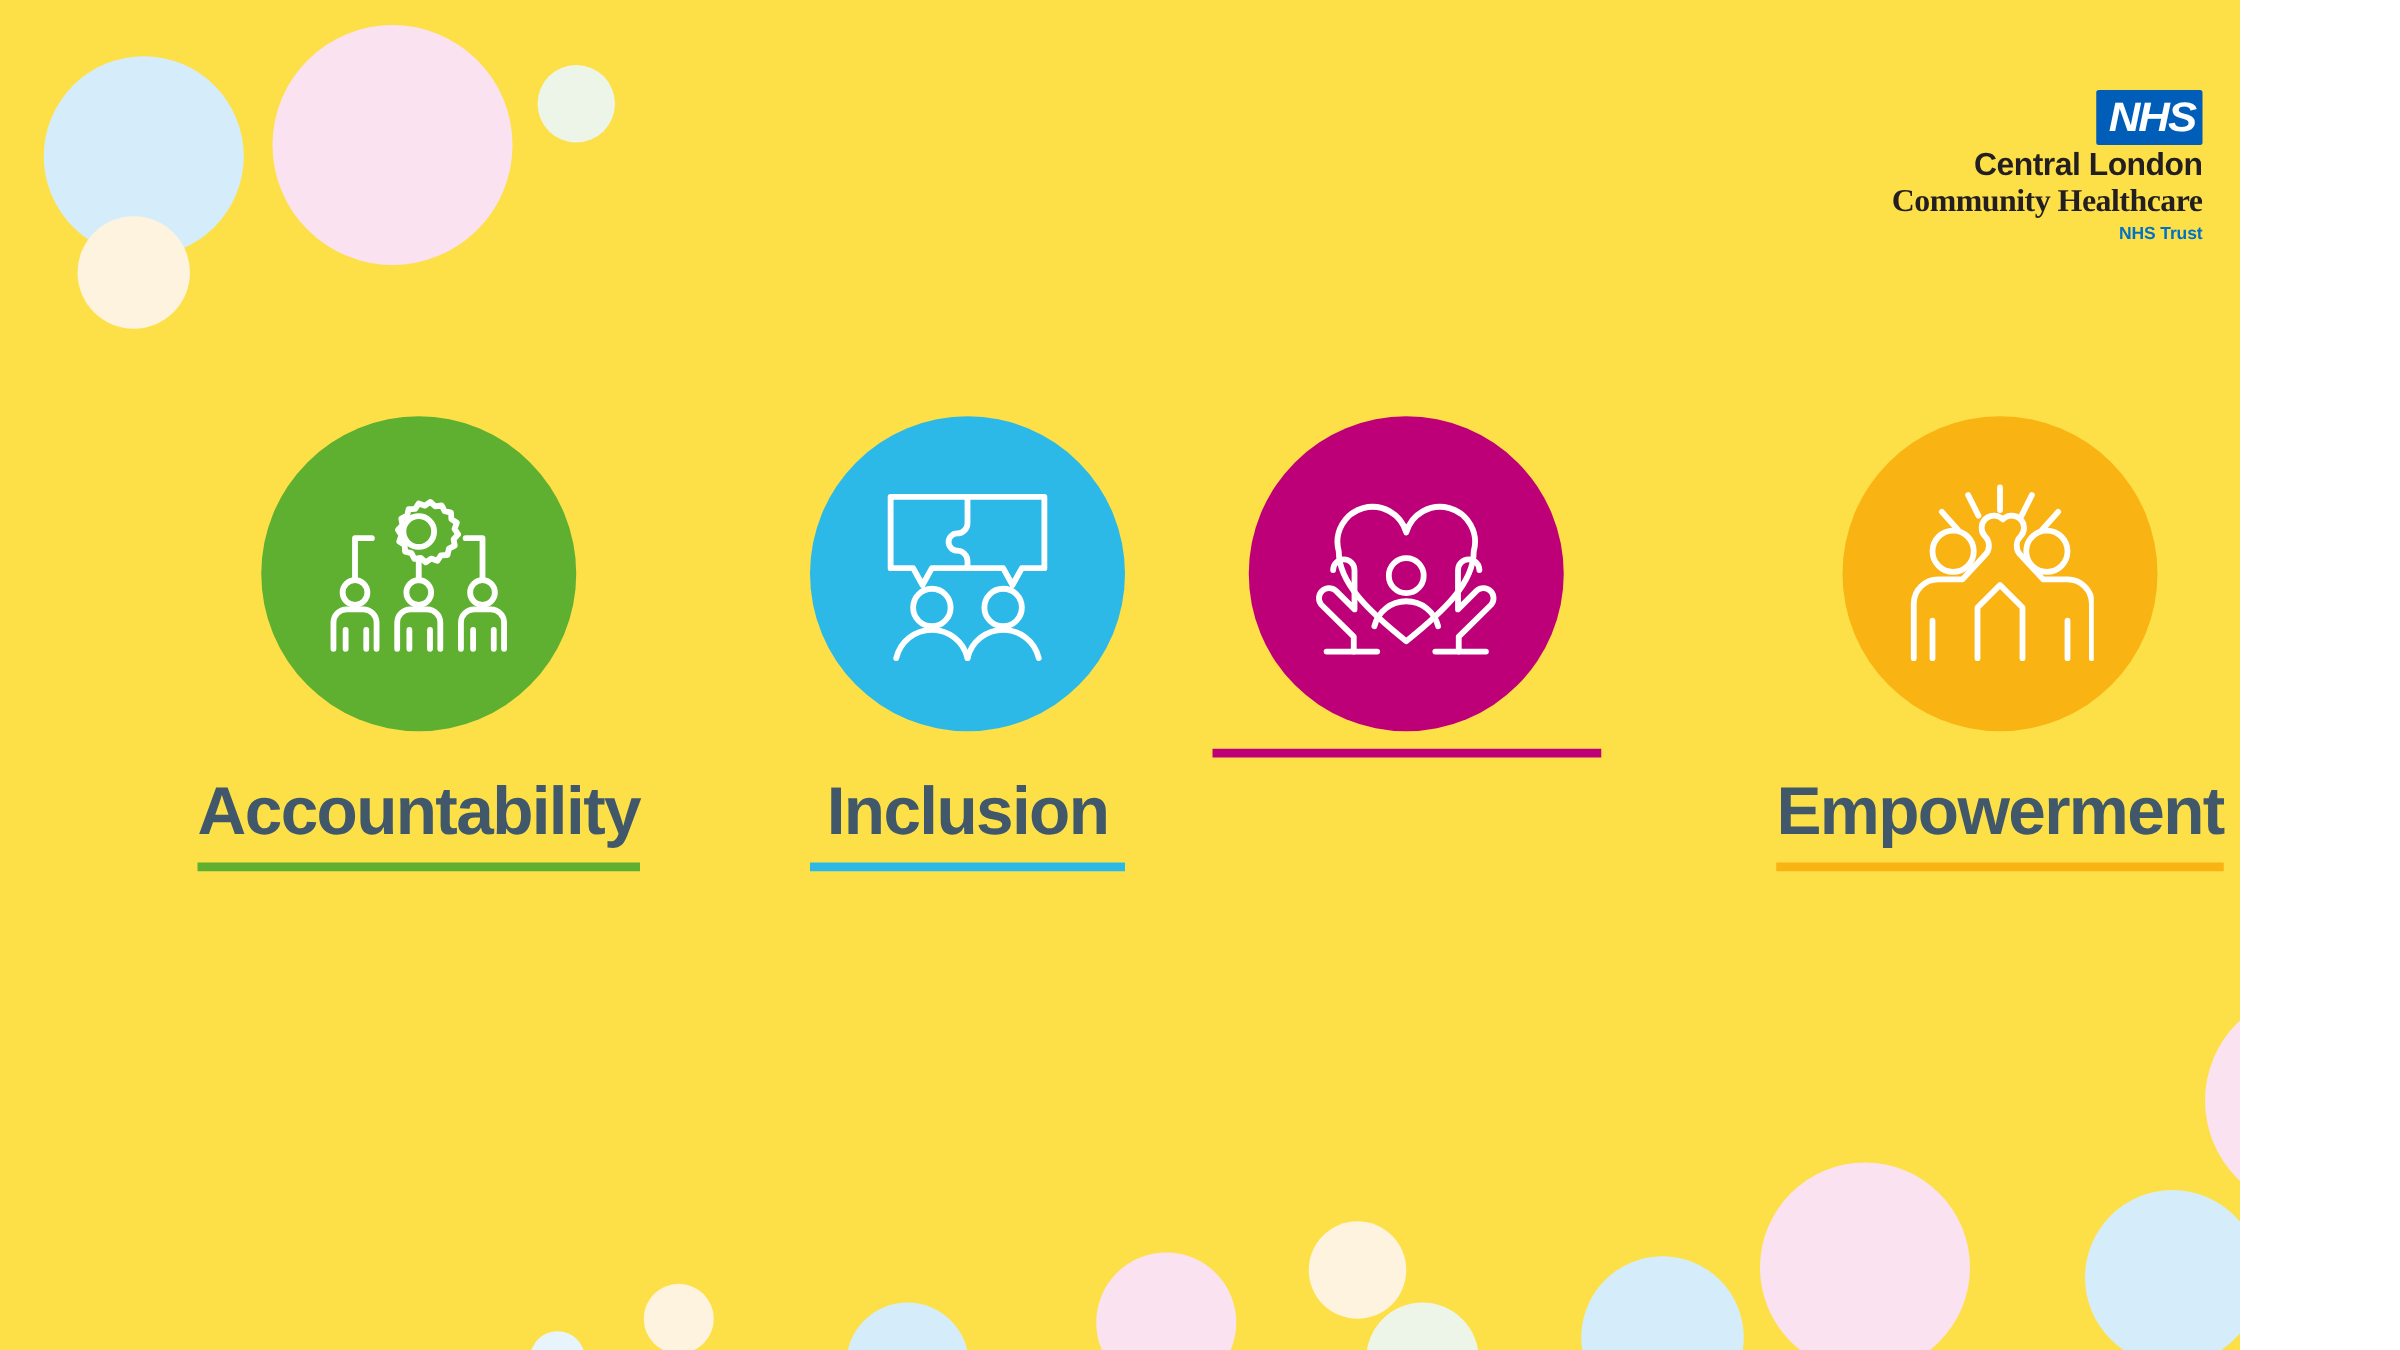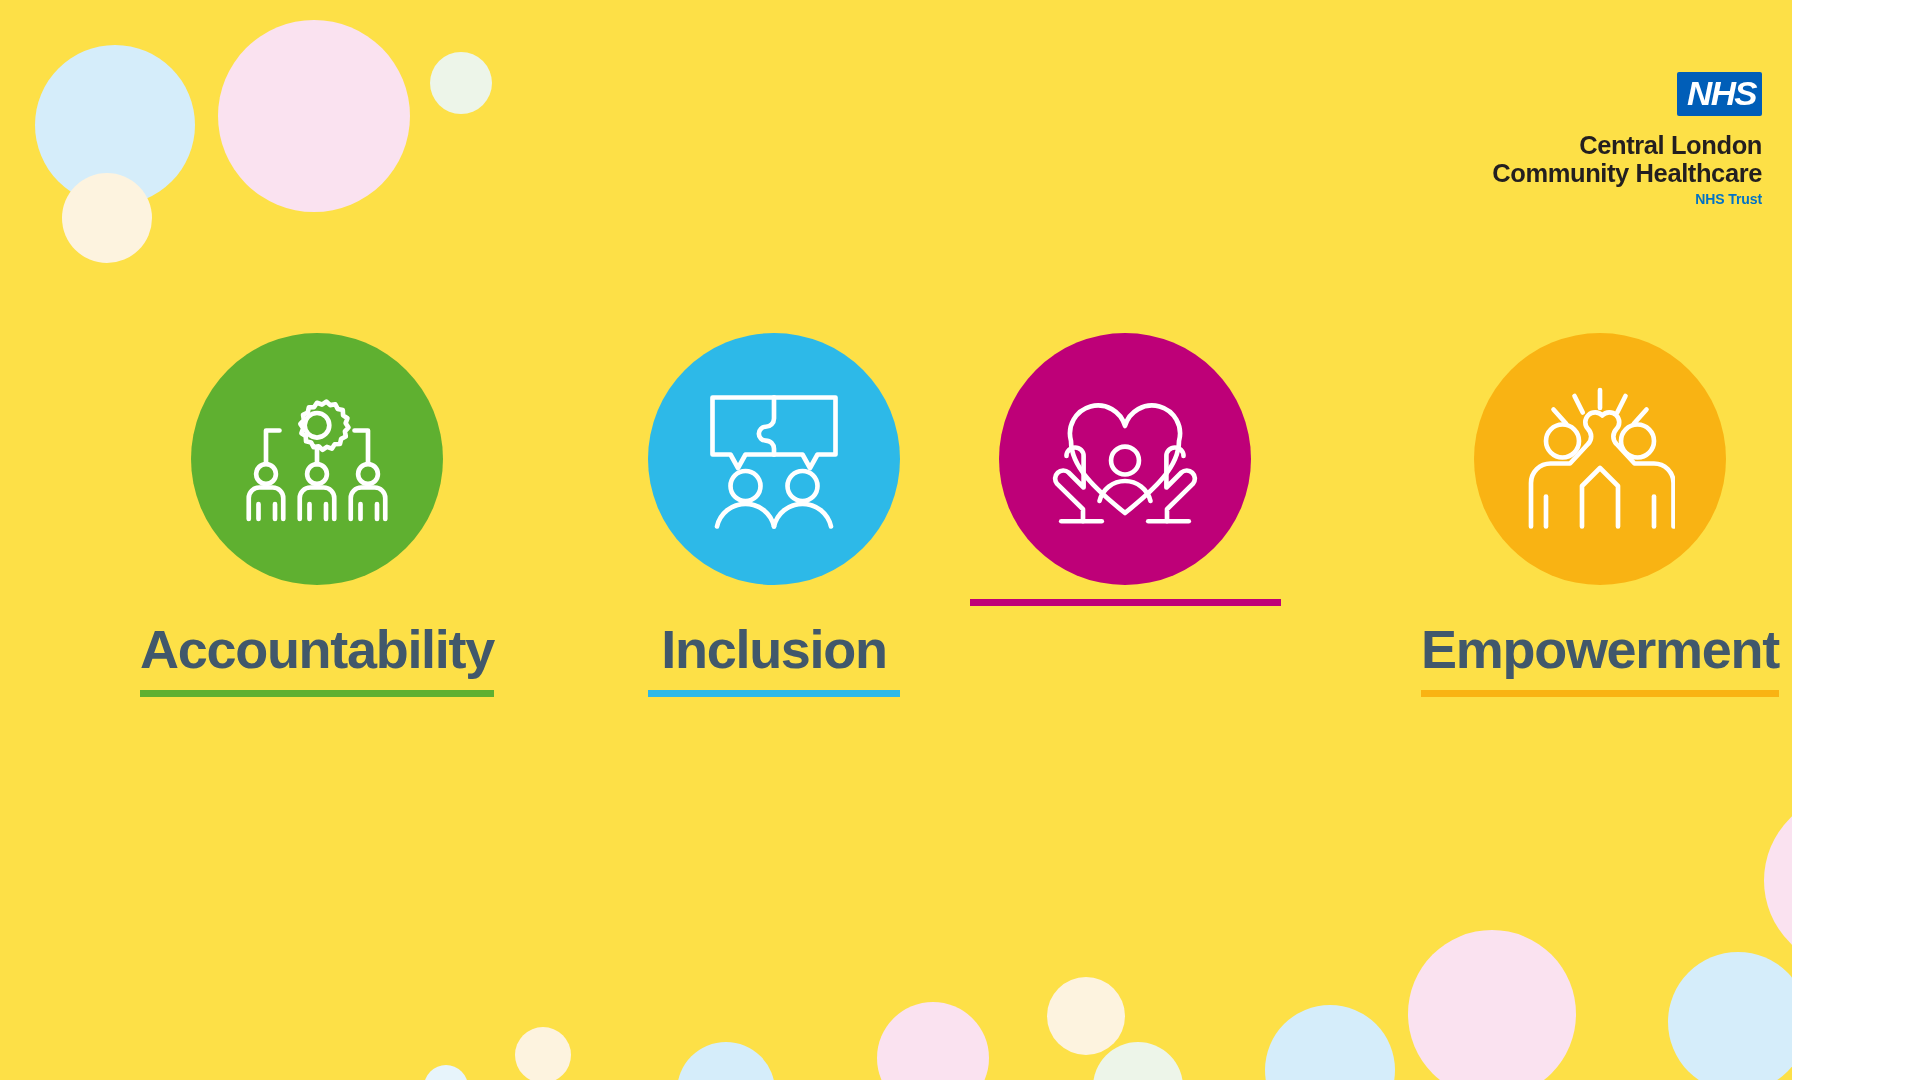--- a/index.html
+++ b/index.html
@@ -57,24 +57,24 @@
     transform-origin: left center;
   }
   .logo-line {
     display: block;
     color: #231f20;
     font-family: "Liberation Sans", sans-serif;
     font-weight: bold;
     font-size: 25.5px;
     letter-spacing: -0.4px;
     line-height: 1.08;
-    margin-top: 16px;
+    margin-top: 3px;
     white-space: nowrap;
   }
-  .logo-line + .logo-line { margin-top: 0; }
+  .logo-line + .logo-line { margin-top: 0; font-family: Liberation Serif, serif; }
   #logo-trust {
     display: block;
     color: #0072C6;
     font-family: "Liberation Sans", sans-serif;
     font-weight: bold;
     font-size: 14px;
     letter-spacing: -0.1px;
     margin-top: 5px;
   }
 
@@ -151,21 +151,21 @@
   <div id="logo">
     <span id="nhs-mark">
       <span id="nhs-mark-text">NHS</span>
     </span>
     <span class="logo-line">Central London</span>
     <span class="logo-line">Community Healthcare</span>
     <span id="logo-trust">NHS Trust</span>
   </div>
 
   <div id="values">
-      <div class="value-item" style="width: 354px; left: 140px;">
+      <div class="value-item" style="width: 354px; left: 158px;">
         <div class="value-circle" style="background: rgb(95, 176, 48);">
     <svg viewBox="0 0 100 100">
       <g fill="none" stroke="#ffffff" stroke-width="3.1" stroke-linecap="round" stroke-linejoin="round">
         <path d="M50 12.5 l3.3 1.2 2.9-2.0 2.6 2.4 3.4-0.6 1.6 3.1 3.4 0.8 0.2 3.5 2.9 1.9-1.2 3.3 1.9 2.9-2.4 2.6 0.6 3.4-3.1 1.6-0.8 3.4-3.5 0.2-1.9 2.9-3.3-1.2-2.9 2.0-2.6-2.4-3.4 0.6-1.6-3.1-3.4-0.8-0.2-3.5-2.9-1.9 1.2-3.3-1.9-2.9 2.4-2.6-0.6-3.4 3.1-1.6 0.8-3.4 3.5-0.2z"></path>
         <circle cx="50" cy="27.5" r="8.2"></circle>
         <path d="M50 43.5 v10"></path>
         <path d="M25 31 h-9 v22"></path>
         <path d="M75 31 h9 v22"></path>
         <circle cx="16" cy="60" r="6.6"></circle>
         <circle cx="50" cy="60" r="6.6"></circle>

